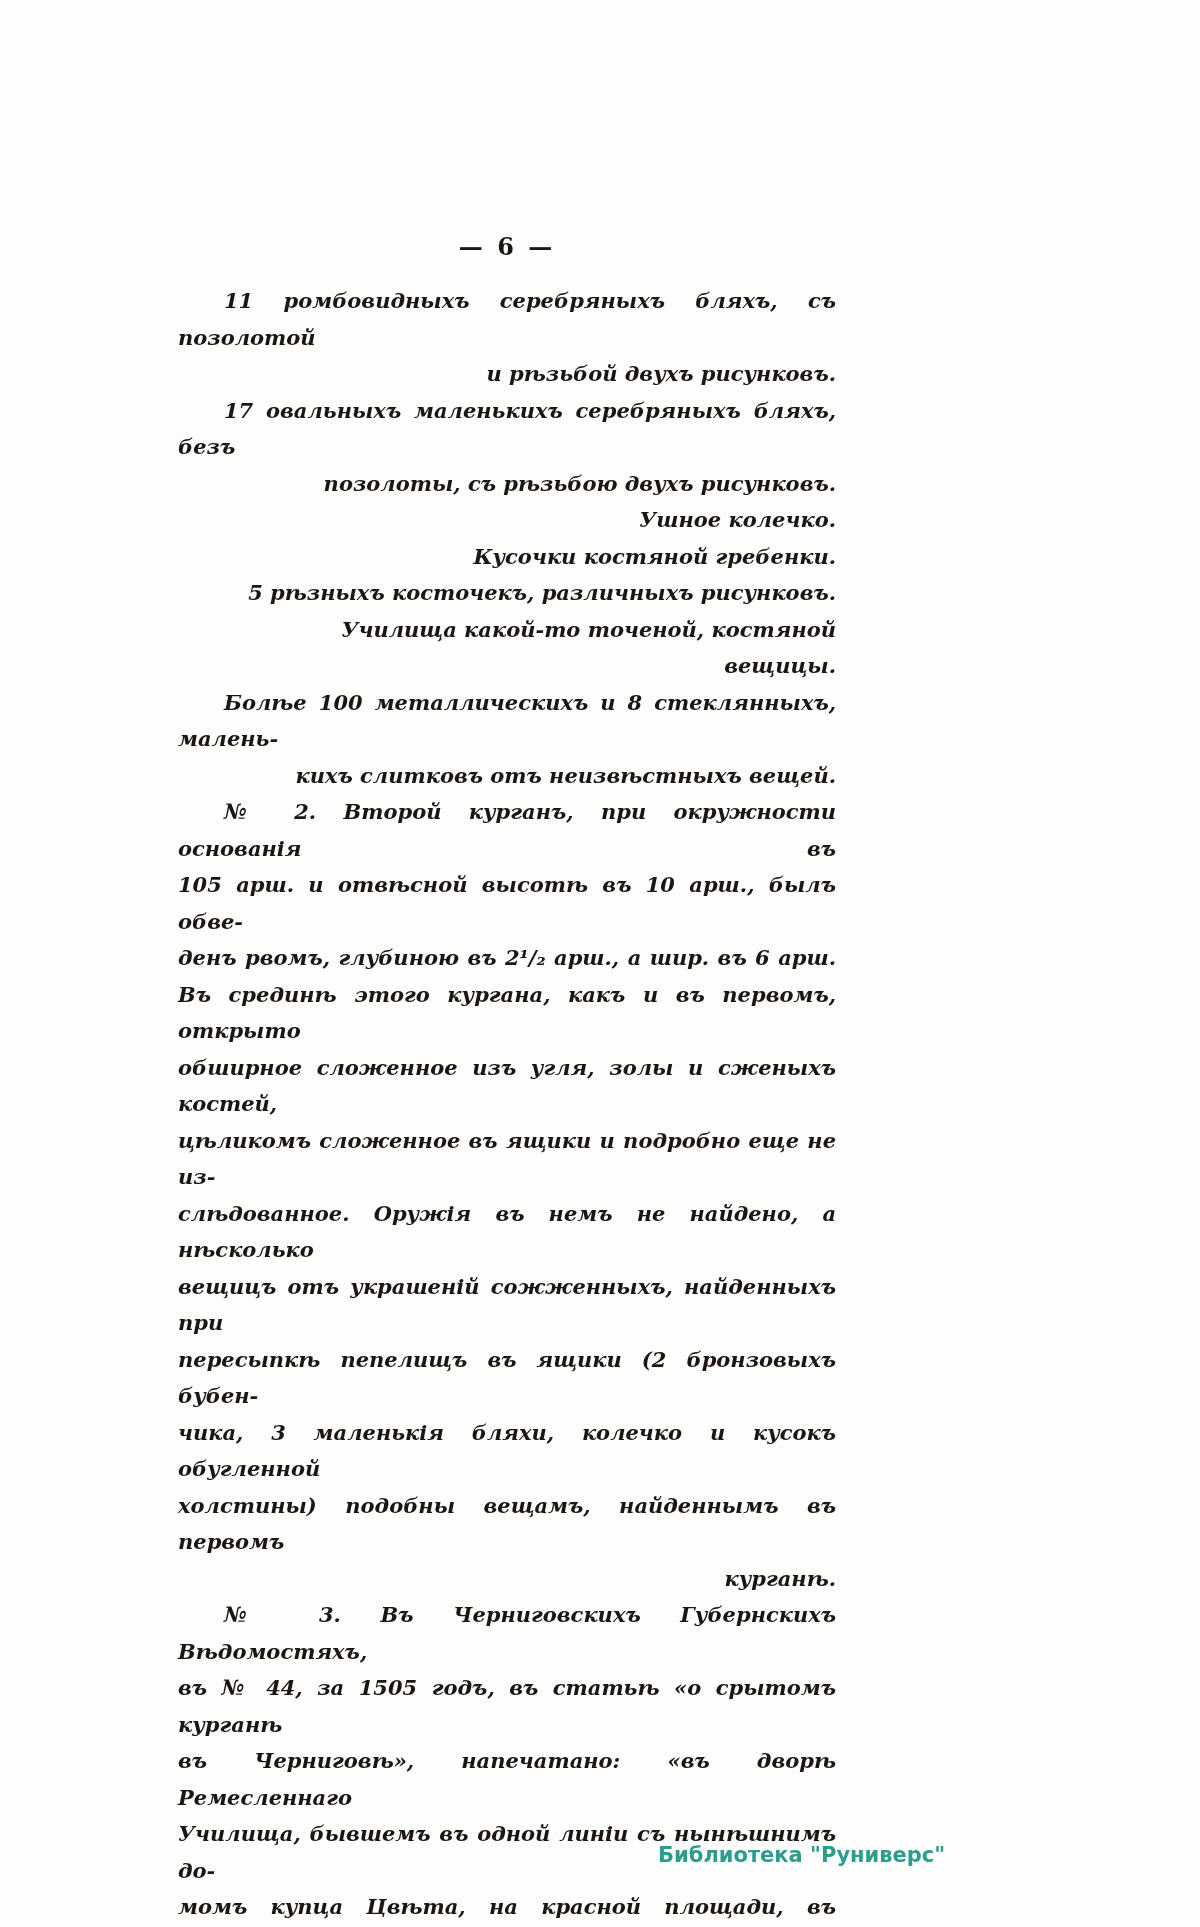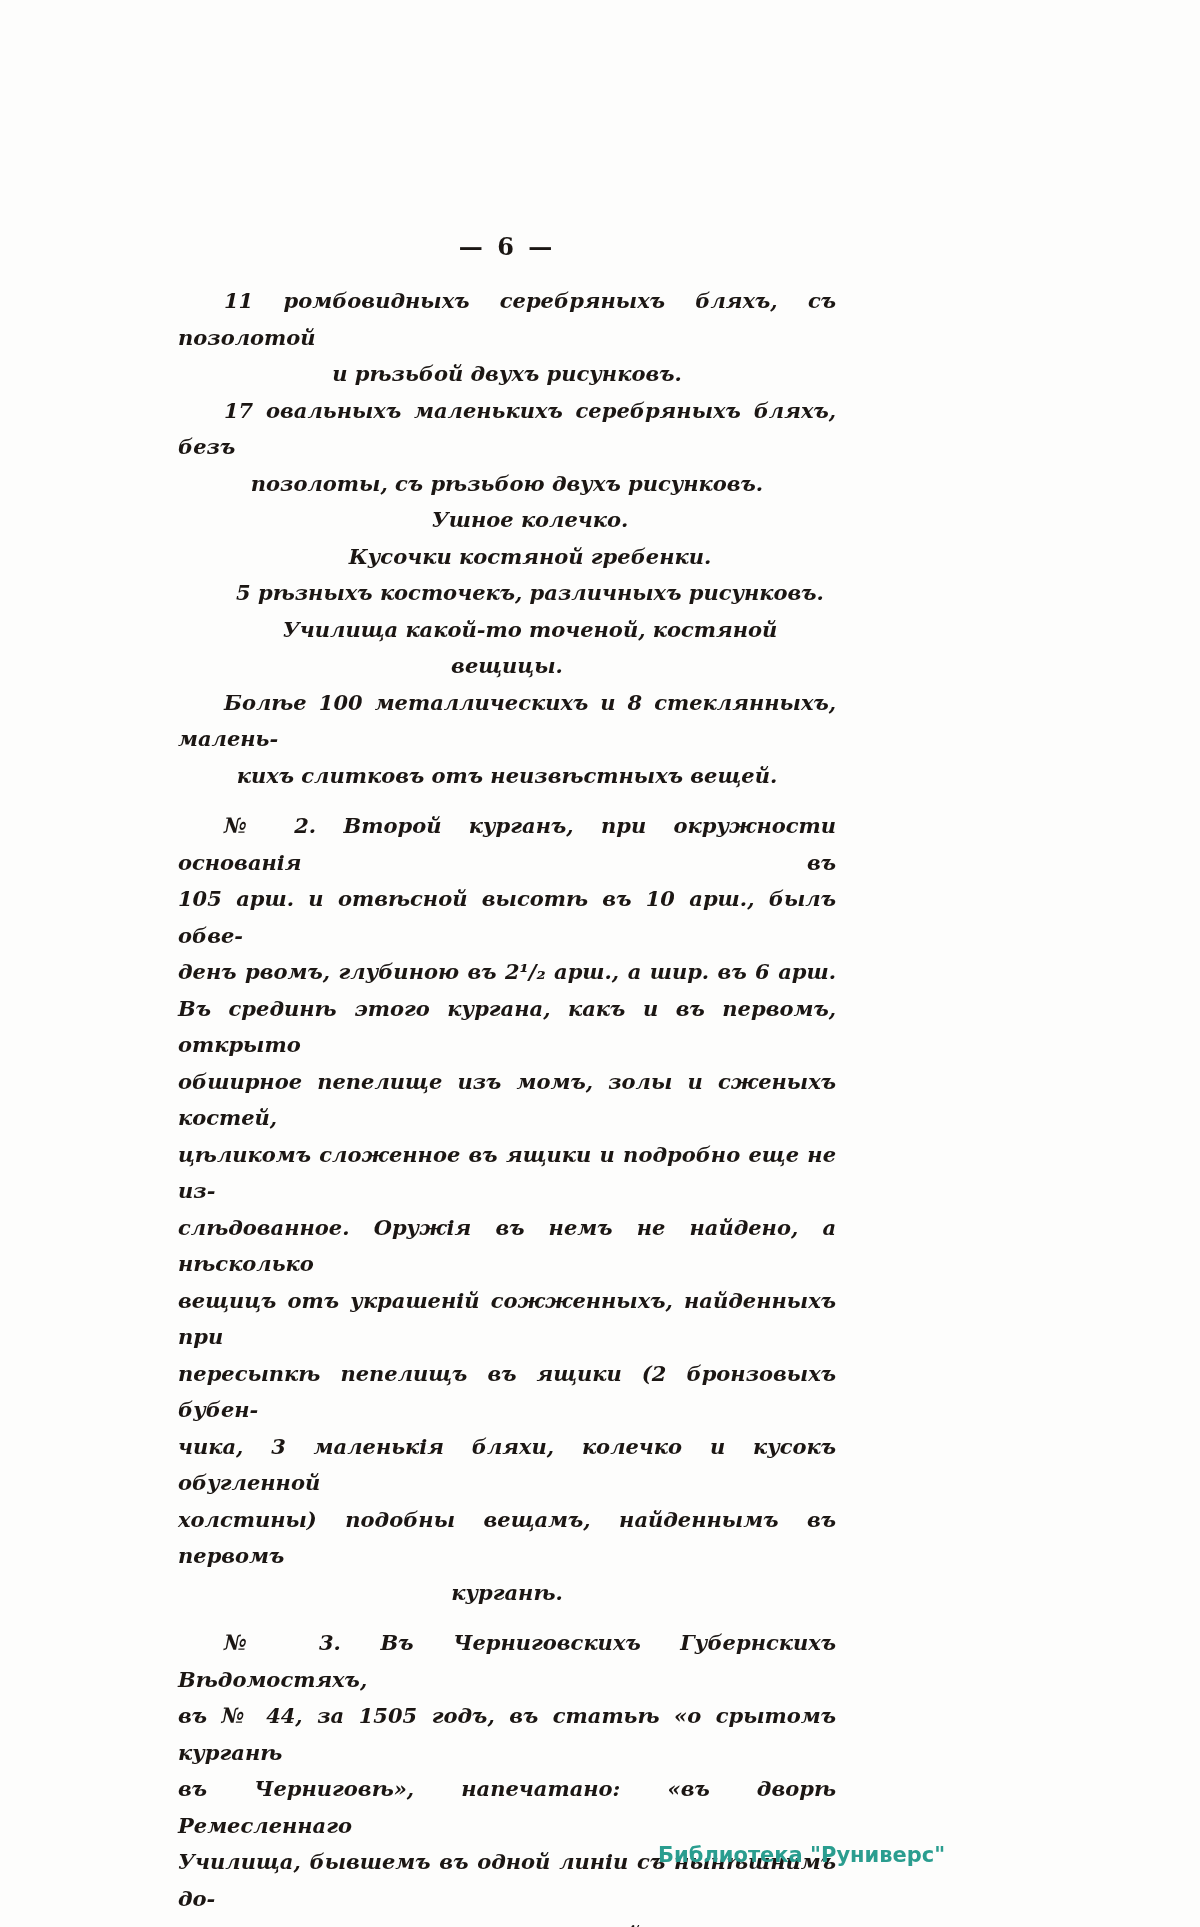--- a/index.html
+++ b/index.html
@@ -20,26 +20,26 @@
     width: 658px;
   }
   .page-number {
     text-align: center;
     font-size: 24px;
     font-weight: 700;
     letter-spacing: 3px;
     margin-bottom: 22px;
   }
   .para { margin: 0; font-style: italic; }
-  .sec { margin-top: 14px; }
+  .sec { }
   .line {
     font-size: 21px;
     font-weight: 700;
     line-height: 36.5px;
-    text-align: center;
+    text-align: right;
     white-space: normal;
   }
   .line.j {
     text-align: justify;
     text-align-last: justify;
   }
   .line.indent { text-indent: 46px; }
   .watermark {
     position: absolute;
     top: 1843px;
@@ -89,21 +89,21 @@
     <div class="para">
       <div class="line j indent">Болѣе 100 металлическихъ и 8 стеклянныхъ, малень-</div>
       <div class="line">кихъ слитковъ отъ неизвѣстныхъ вещей.</div>
     </div>
 
     <div class="para sec">
       <div class="line j indent">№ 2. Второй курганъ, при окружности основанія въ</div>
       <div class="line j">105 арш. и отвѣсной высотѣ въ 10 арш., былъ обве-</div>
       <div class="line j">денъ рвомъ, глубиною въ 2¹/₂ арш., а шир. въ 6 арш.</div>
       <div class="line j">Въ срединѣ этого кургана, какъ и въ первомъ, открыто</div>
-      <div class="line j">обширное пепелище изъ момъ, золы и сженыхъ костей,</div>
+      <div class="line j">обширное сложенное изъ угля, золы и сженыхъ костей,</div>
       <div class="line j">цѣликомъ сложенное въ ящики и подробно еще не из-</div>
       <div class="line j">слѣдованное. Оружія въ немъ не найдено, а нѣсколько</div>
       <div class="line j">вещицъ отъ украшеній сожженныхъ, найденныхъ при</div>
       <div class="line j">пересыпкѣ пепелищъ въ ящики (2 бронзовыхъ бубен-</div>
       <div class="line j">чика, 3 маленькія бляхи, колечко и кусокъ обугленной</div>
       <div class="line j">холстины) подобны вещамъ, найденнымъ въ первомъ</div>
       <div class="line">курганѣ.</div>
     </div>
 
     <div class="para sec">

